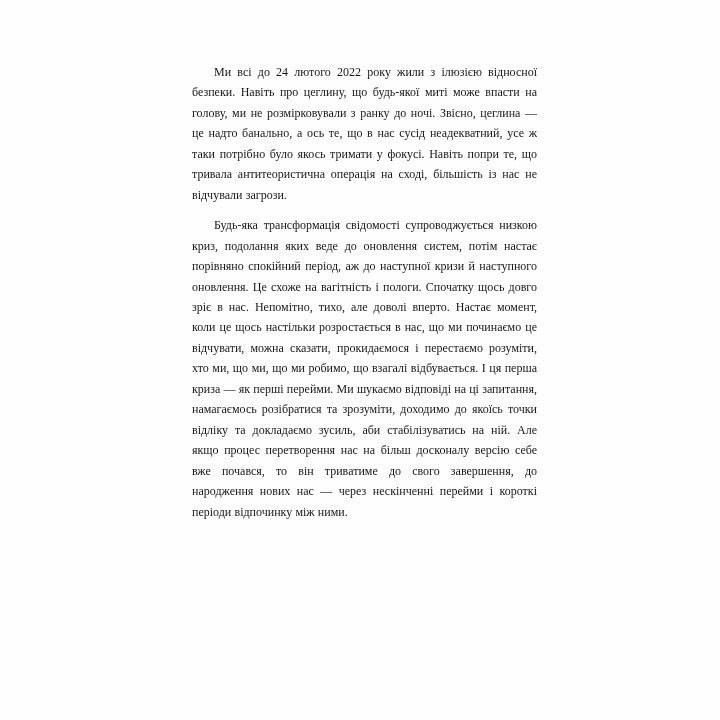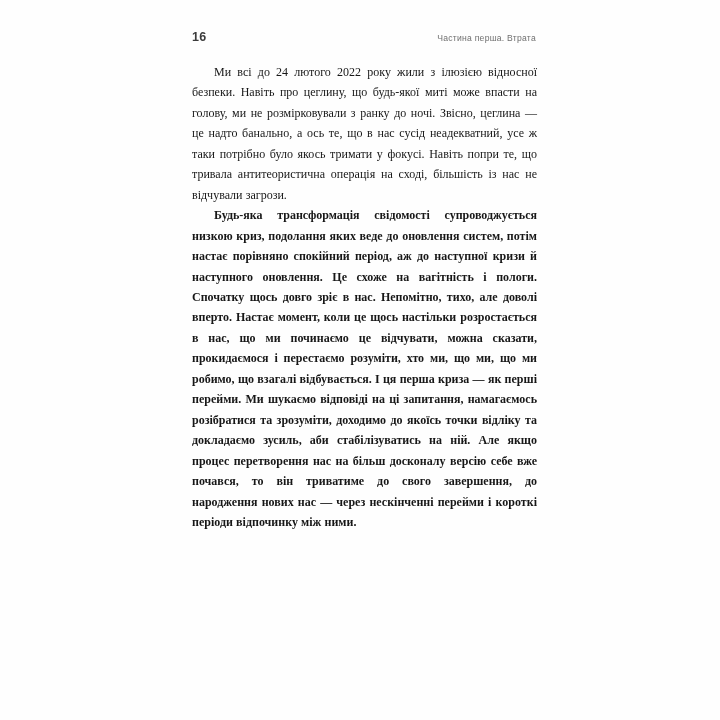--- a/index.html
+++ b/index.html
@@ -67,32 +67,27 @@
     font-size: 12px;
     line-height: 20.45px;
     text-indent: 22px;
     hyphens: manual;
     -webkit-hyphens: manual;
     color: #171717;
     word-spacing: 0.2px;
   }
 
   .para + .para {
-    margin-top: 0;
-    font-weight: bold;
+    margin-top: 10px;
   }
 </style>
 </head>
 <body>
 
 <div class="page">
 
-  <div class="page-header">
-    <span class="folio">16</span>
-    <span class="running-head">Частина перша. Втрата</span>
-  </div>
 
   <div class="text-block">
     <p class="para">Ми всі до 24 лютого 2022 року жили з ілюзією відносної безпеки. Навіть про цеглину, що будь-якої миті може впасти на голову, ми не розмірковували з ранку до ночі. Звісно, цеглина — це надто банально, а ось те, що в нас сусід неадекватний, усе ж таки потрібно було якось тримати у фокусі. Навіть попри те, що тривала антитеористична операція на сході, більшість із нас не відчували загрози.</p>
     <p class="para">Будь-яка трансформація свідомості супроводжується низкою криз, подолання яких веде до оновлення систем, потім настає порівняно спокійний період, аж до наступної кризи й наступного оновлення. Це схоже на вагітність і пологи. Спочатку щось довго зріє в нас. Непомітно, тихо, але доволі вперто. Настає момент, коли це щось настільки розростається в нас, що ми починаємо це відчувати, можна сказати, прокидаємося і перестаємо розуміти, хто ми, що ми, що ми робимо, що взагалі відбувається. І ця перша криза — як перші перейми. Ми шукаємо відповіді на ці запитання, намагаємось розібратися та зрозуміти, доходимо до якоїсь точки відліку та докладаємо зусиль, аби стабілізуватись на ній. Але якщо процес перетворення нас на більш досконалу версію себе вже почався, то він триватиме до свого завершення, до народження нових нас — через нескінченні перейми і короткі періоди відпочинку між ними.</p>
   </div>
 
 </div>
 
 </body></html>

